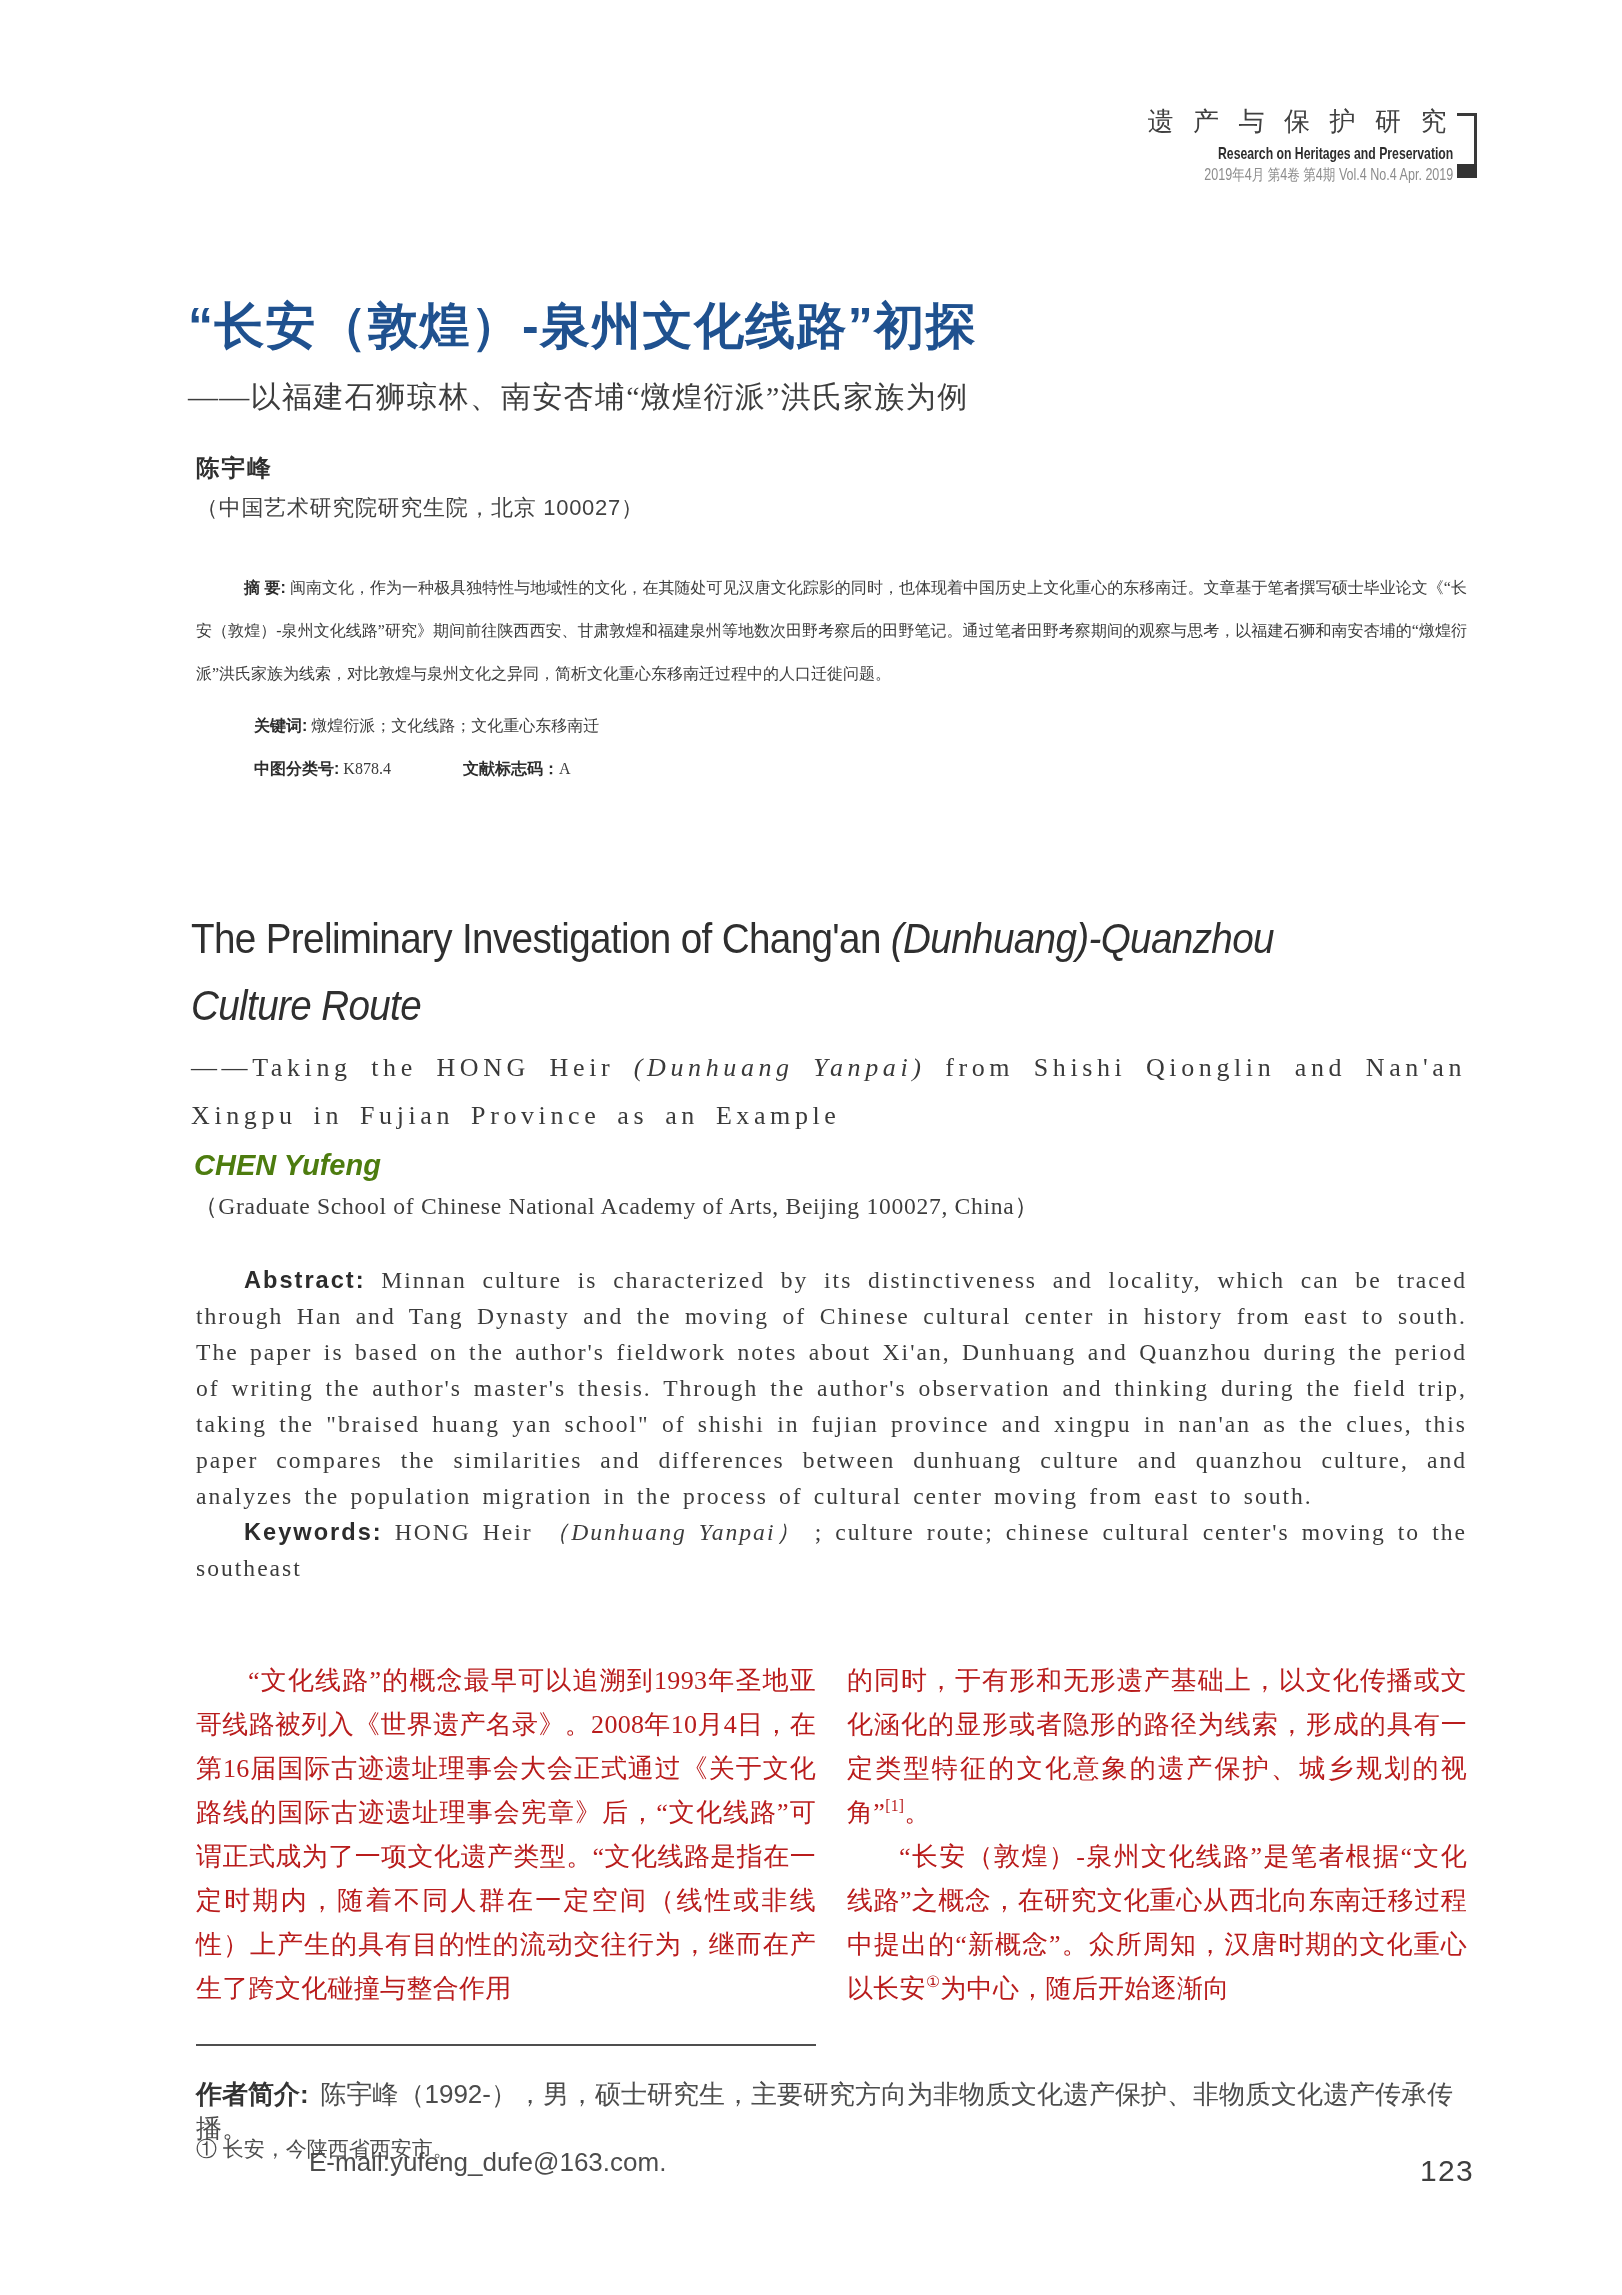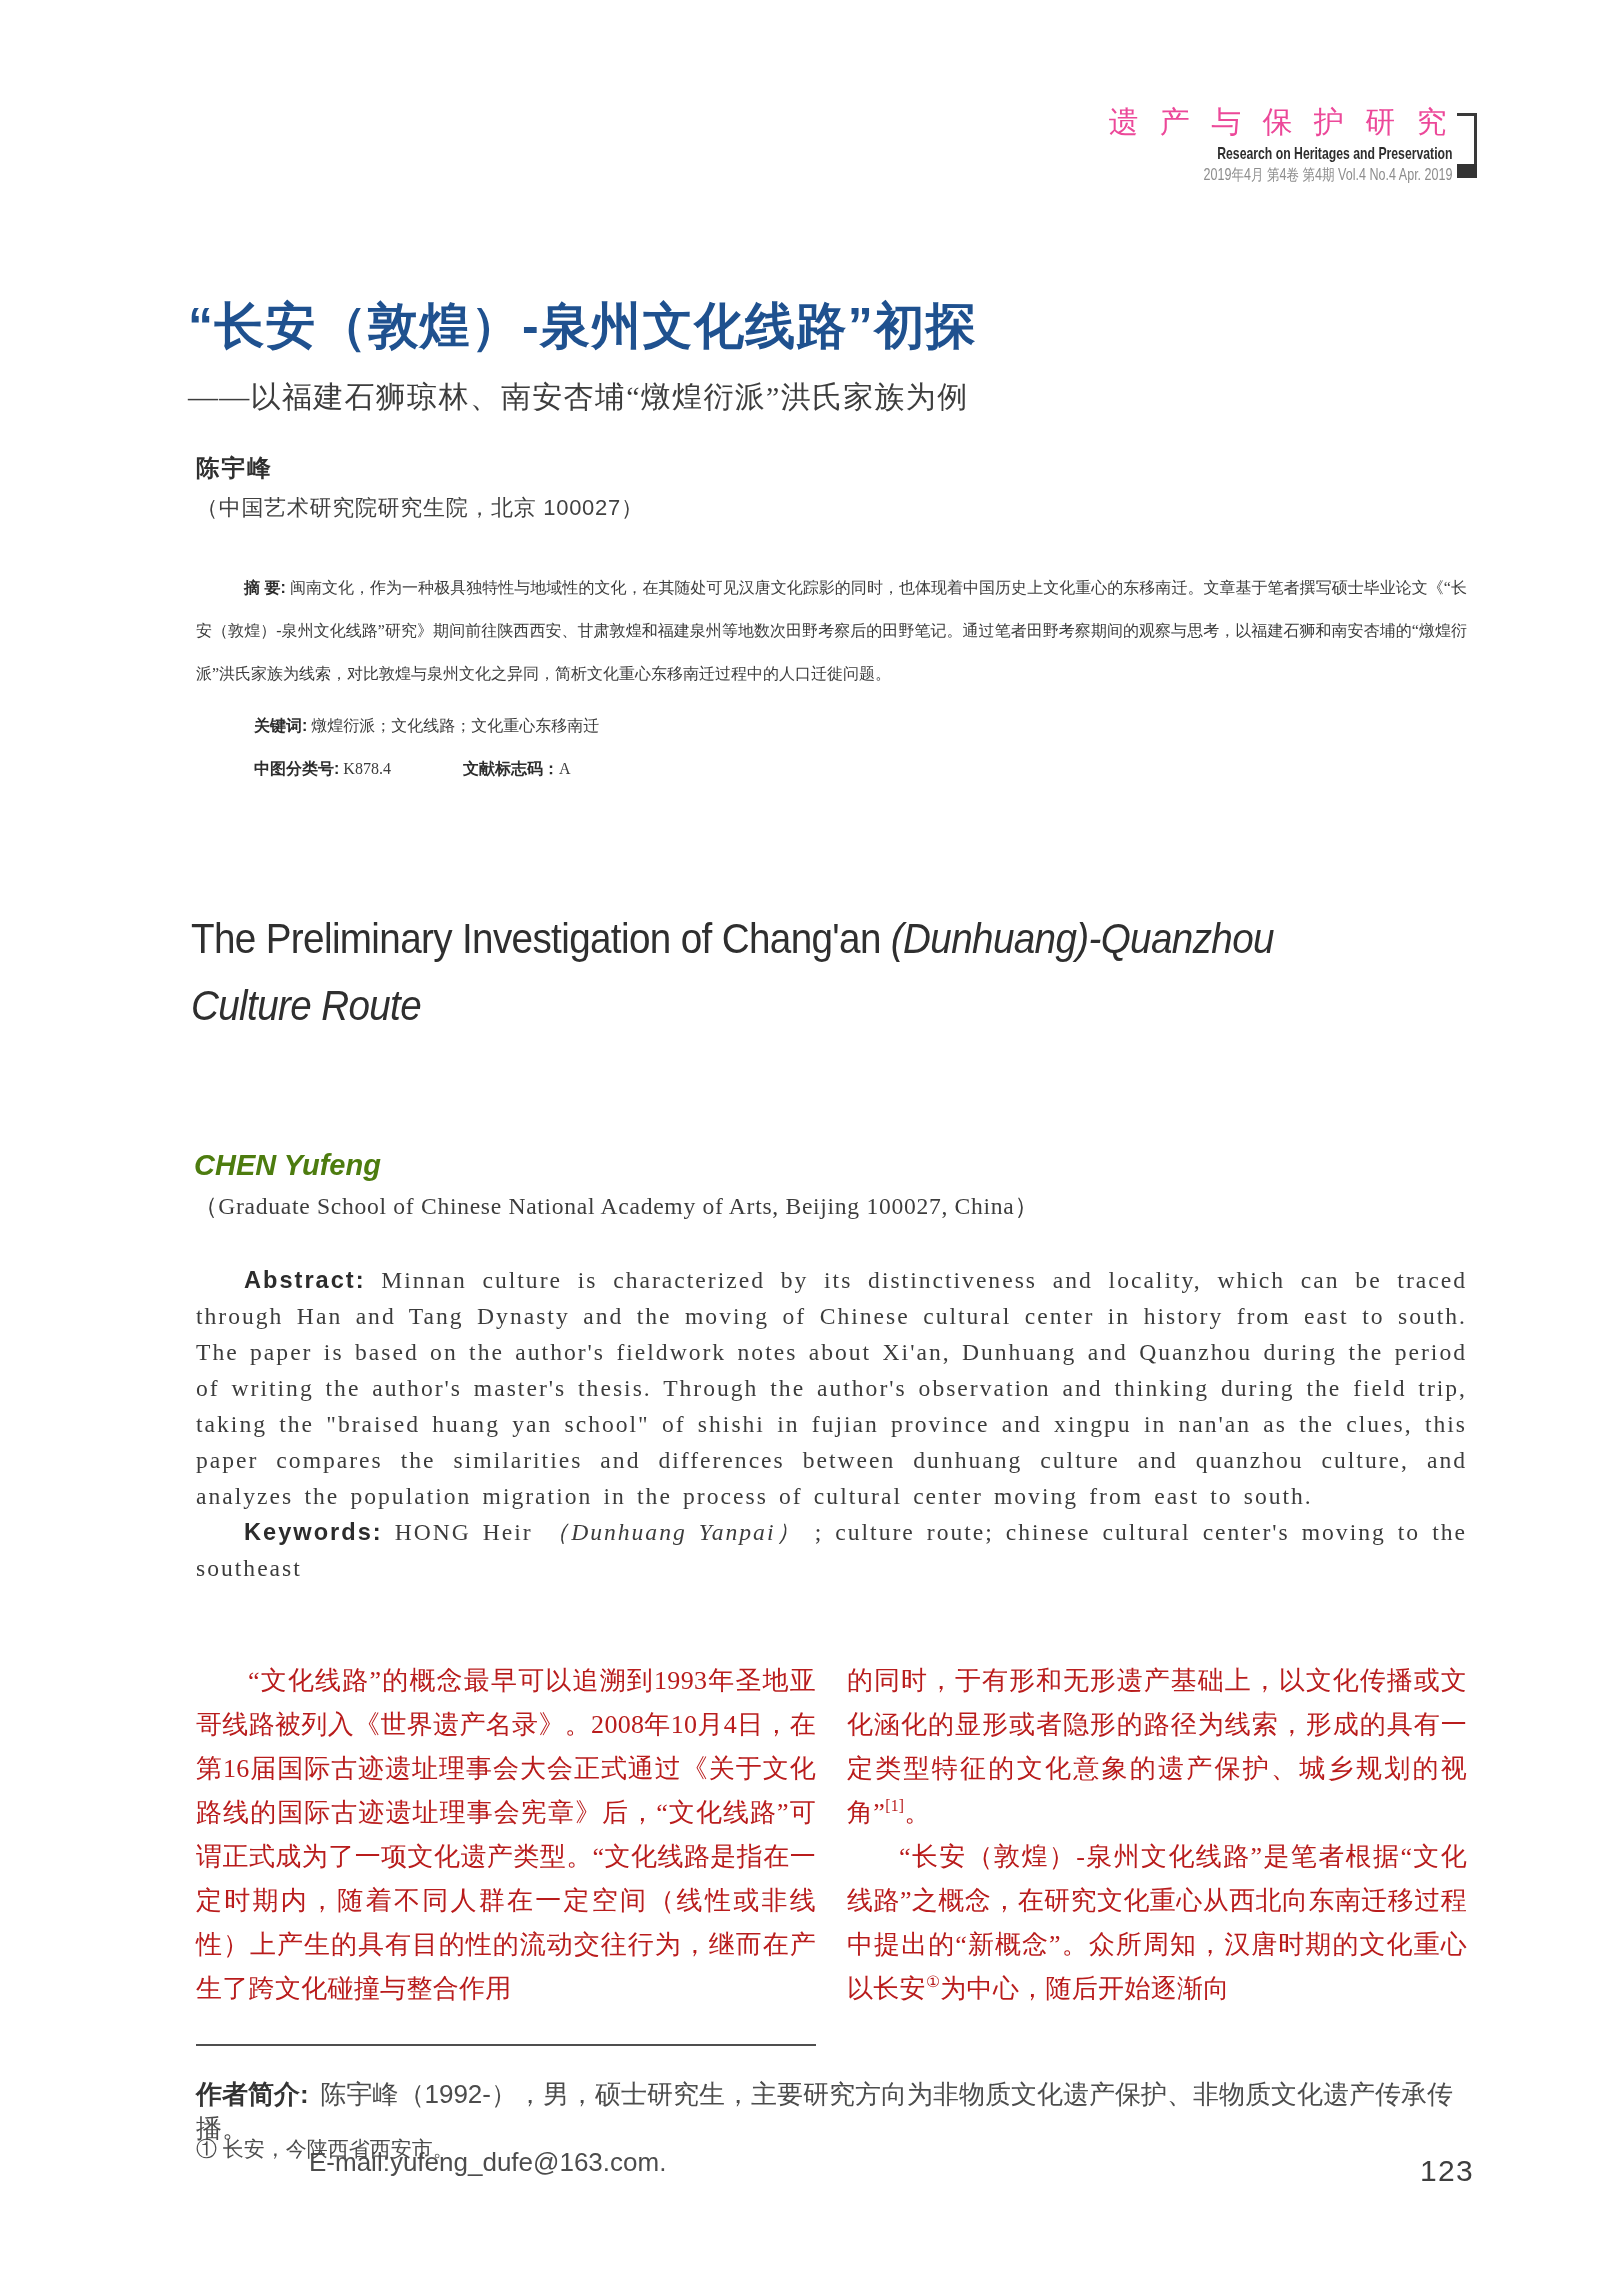--- a/index.html
+++ b/index.html
@@ -5,22 +5,22 @@
   html,body{margin:0;padding:0;background:#e8e8e8;}
   .page{
     position:relative; width:1623px; height:2295px; background:#ffffff;
     font-family:"Liberation Serif", serif; color:#3a3a3a; overflow:hidden;
   }
   .abs{position:absolute;}
 
   
   .jheader{ right:170px; top:103px; text-align:right; }
   .jname-cn{
-    font-family:Liberation Sans, sans-serif; font-size:30px; letter-spacing:6.5px;
-    color:#ec4899; white-space:nowrap; line-height:37px;
+    font-family:Liberation Serif, serif; font-size:26px; letter-spacing:6.5px;
+    color:#404040; white-space:nowrap; line-height:37px;
   }
   .jname-en{
     font-family:"Liberation Sans", sans-serif; font-weight:bold; font-size:15.7px;
     color:#2e2e2e; white-space:nowrap; transform:scaleX(0.78); transform-origin:right center;
     line-height:22px; margin-top:2.6px;
   }
   .jissue{
     font-family:"Liberation Sans", sans-serif; font-size:15.7px; color:#8d8d8d;
     white-space:nowrap; transform:scaleX(0.80); transform-origin:right center; line-height:19.6px;
   }
@@ -142,20 +142,21 @@
   <div class="abs affil-cn">（中国艺术研究院研究生院，北京 100027）</div>
 
   <div class="abs abstract-cn">
     <p class="atext"><span class="blabel">摘  要:</span> <span>闽南文化，作为一种极具独特性与地域性的文化，在其随处可见汉唐文化踪影的同时，也体现着中国历史上文化重心的东移南迁。文章基于笔者撰写硕士毕业论文《“长安（敦煌）-泉州文化线路”研究》期间前往陕西西安、甘肃敦煌和福建泉州等地数次田野考察后的田野笔记。通过笔者田野考察期间的观察与思考，以福建石狮和南安杏埔的“燉煌衍派”洪氏家族为线索，对比敦煌与泉州文化之异同，简析文化重心东移南迁过程中的人口迁徙问题。</span></p>
     <p class="kwline"><span class="blabel">关键词:</span> <span>燉煌衍派；文化线路；文化重心东移南迁</span></p>
     <p class="clcline"><span class="blabel">中图分类号:</span> <span>K878.4</span><span class="gap-lg"></span><span class="blabel">文献标志码：</span><span>A</span></p>
   </div>
 
   <div class="abs title-en-l1"><span>The Preliminary Investigation of Chang'an </span><i>(Dunhuang)-Quanzhou</i></div>
   <div class="abs title-en-l2"><i>Culture Route</i></div>
+  <div class="abs subtitle-en"><span>——Taking the HONG Heir </span><i>(Dunhuang Yanpai)</i><span> from Shishi Qionglin and Nan'an Xingpu in Fujian Province as an Example</span></div>
   <div class="abs author-en">CHEN Yufeng</div>
   <div class="abs affil-en">（Graduate School of Chinese National Academy of Arts, Beijing 100027, China）</div>
 
   <div class="abs abstract-en">
     <p><span class="blabel">Abstract:</span><span> Minnan culture is characterized by its distinctiveness and locality, which can be traced through Han and Tang Dynasty and the moving of Chinese cultural center in history from east to south. The paper is based on the author's fieldwork notes about Xi'an, Dunhuang and Quanzhou during the period of writing the author's master's thesis. Through the author's observation and thinking during the field trip, taking the "braised huang yan school" of shishi in fujian province and xingpu in nan'an as the clues, this paper compares the similarities and differences between dunhuang culture and quanzhou culture, and analyzes the population migration in the process of cultural center moving from east to south.</span></p>
     <p><span class="blabel">Keywords:</span><span> HONG Heir </span><i>（Dunhuang Yanpai）</i><span> ; culture route; chinese cultural center's moving to the southeast</span></p>
   </div>
 
   <div class="abs col col-left">
     <p class="indent">“文化线路”的概念最早可以追溯到1993年圣地亚哥线路被列入《世界遗产名录》。2008年10月4日，在第16届国际古迹遗址理事会大会正式通过《关于文化路线的国际古迹遗址理事会宪章》后，“文化线路”可谓正式成为了一项文化遗产类型。“文化线路是指在一定时期内，随着不同人群在一定空间（线性或非线性）上产生的具有目的性的流动交往行为，继而在产生了跨文化碰撞与整合作用</p>

